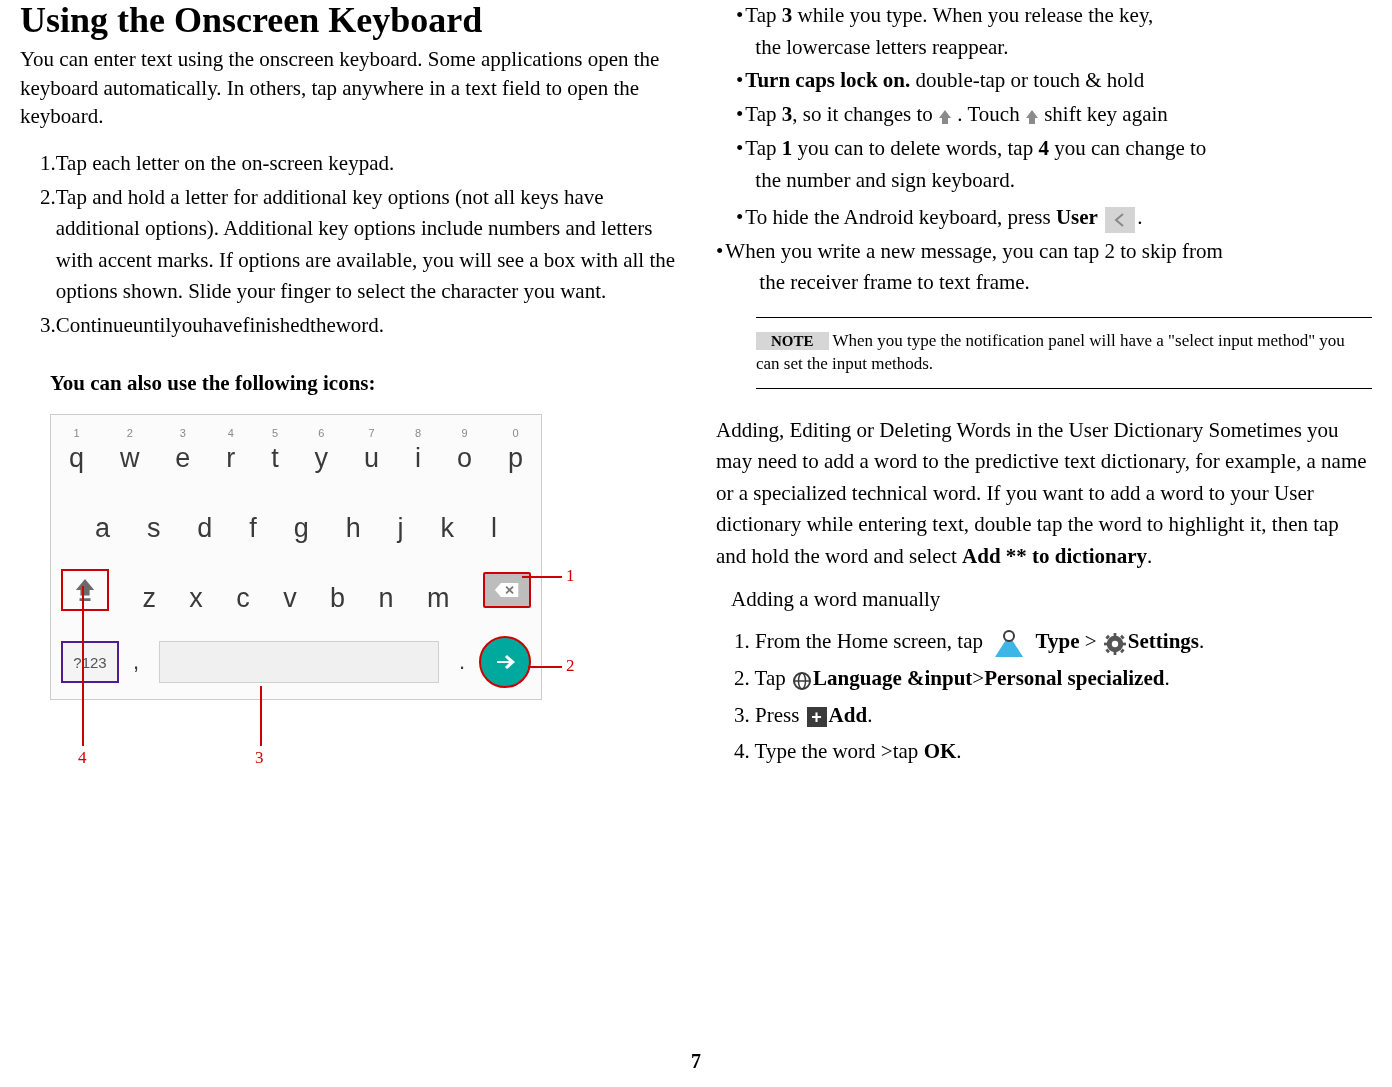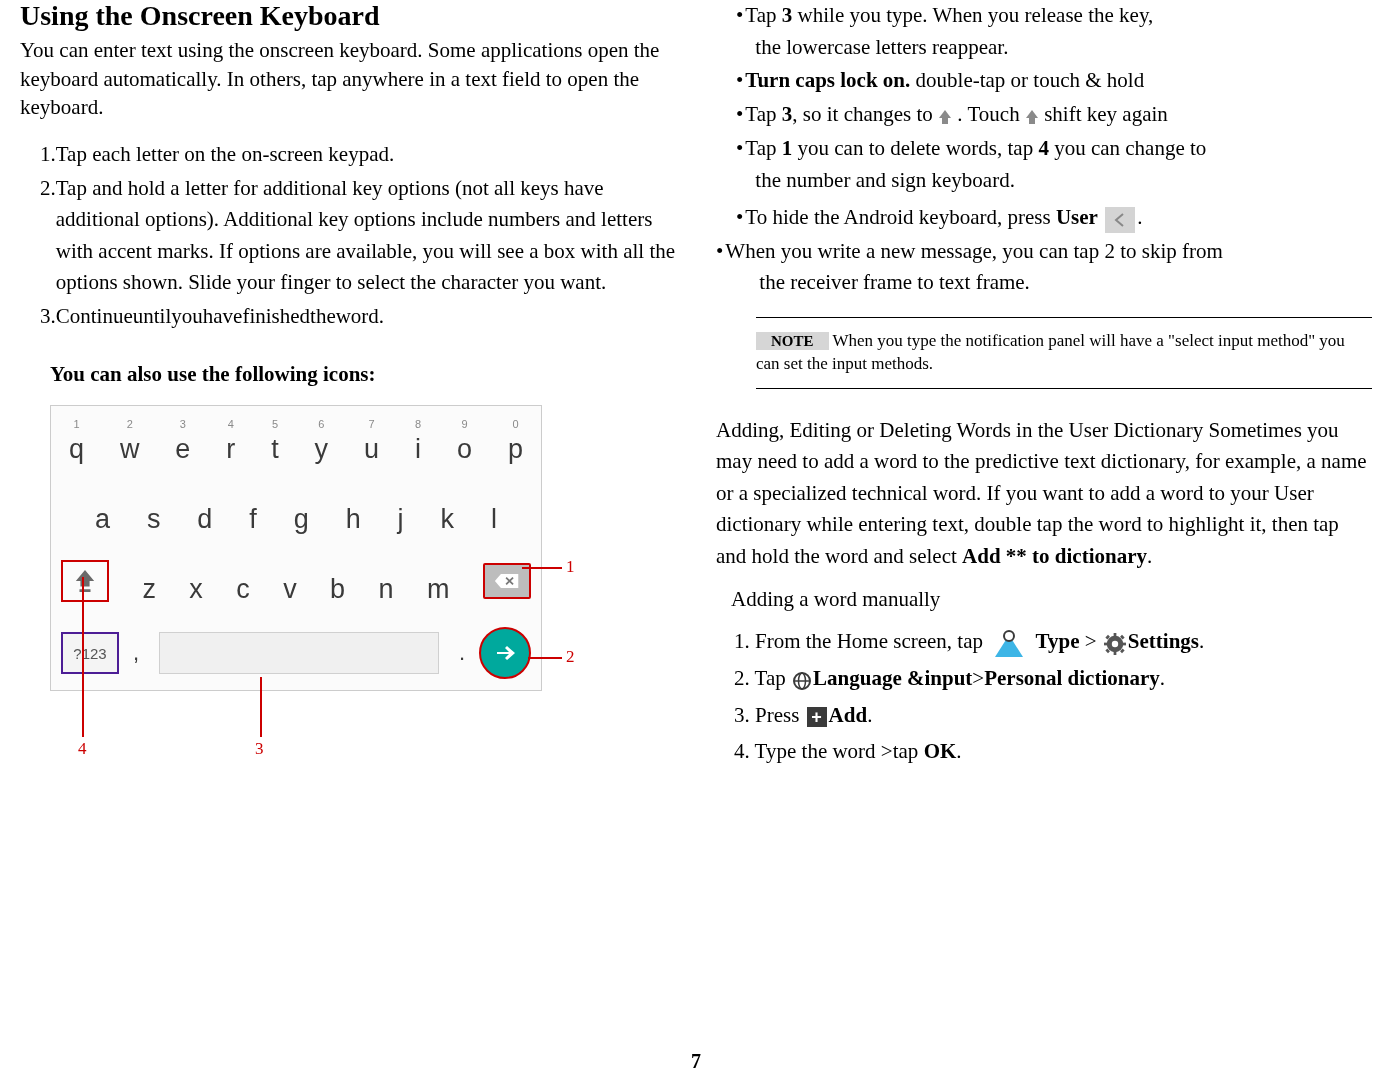--- a/index.html
+++ b/index.html
@@ -8,21 +8,21 @@
     width:1392px;height:1087px;
     font-family:"Palatino Linotype","Book Antiqua",Palatino,serif;
     color:#000;
     box-sizing:border-box;
     padding:0 20px 0 20px;
     position:relative;
   }
   .cols{display:flex;gap:40px;}
   .col{flex:1;min-width:0;}
   h1{
-    font-size:28px;
+    font-size:36px;
     font-weight:bold;
     margin:0 0 4px 0;
     line-height:1.15;
   }
   .intro{
     font-size:21px;
     line-height:1.35;
     margin-bottom:18px;
   }
   .numlist{
@@ -414,21 +414,21 @@
         </span><b>Settings</b><span>.</span>
       </div>
       <div>
         <span>2. Tap </span>
         <span class="globe-icon">
           <svg viewBox="0 0 18 18">
               <circle cx="9" cy="9" r="8" fill="none" stroke="#3a3a3a" stroke-width="2"></circle>
               <ellipse cx="9" cy="9" rx="3.5" ry="8" fill="none" stroke="#3a3a3a" stroke-width="1.5"></ellipse>
               <line x1="1" y1="9" x2="17" y2="9" stroke="#3a3a3a" stroke-width="1.5"></line>
             </svg>
-        </span><b>Language &amp;input</b><span>&gt;</span><b>Personal dictionary</b><span>.</span>
+        </span><b>Language &amp;input</b><span>&gt;</span><b>Personal specialized</b><span>.</span>
       </div>
       <div>
         <span>3. Press </span>
         <span class="plus-icon">+</span><b>Add</b><span>.</span>
       </div>
       <div>
         <span>4. Type the word &gt;tap </span><b>OK</b><span>.</span>
       </div>
     </div>
 

